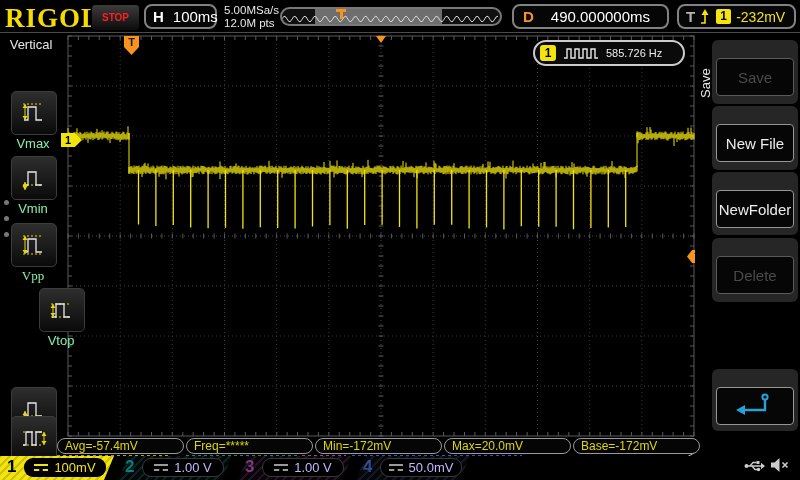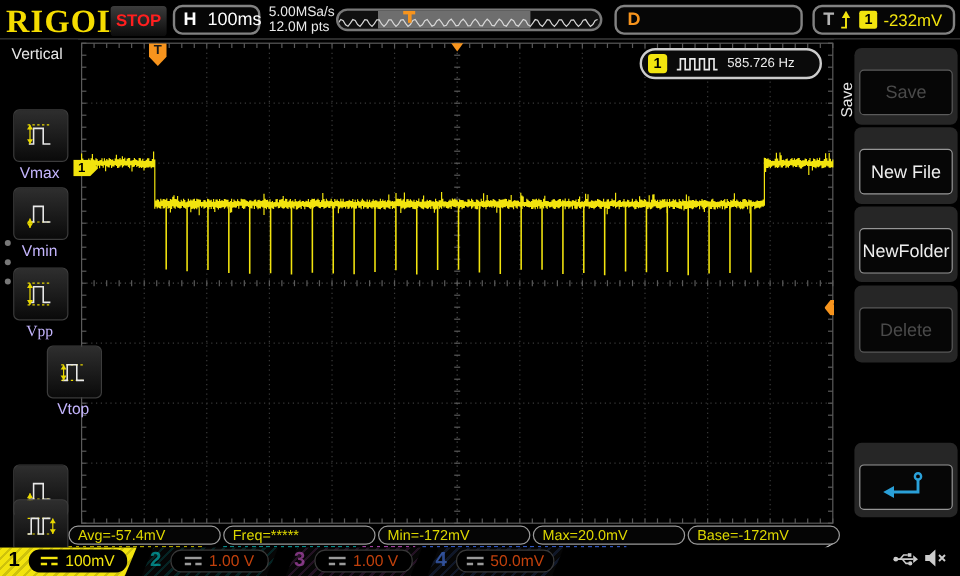--- a/index.html
+++ b/index.html
@@ -5,21 +5,21 @@
   html,body{margin:0;padding:0;background:#000;}
   body{width:800px;height:480px;position:relative;overflow:hidden;
        font-family:"Liberation Sans","DejaVu Sans",sans-serif;color:#ddd;-webkit-font-smoothing:none;}
   
   #top-bar{position:absolute;left:0;top:0;width:800px;height:33px;background:#000;}
   #top-sep{position:absolute;left:0;top:32px;width:800px;height:1px;background:#4a4a4a;}
   #logo{position:absolute;left:5px;top:3px;font-family:"Liberation Serif","DejaVu Serif",serif;
         font-weight:bold;font-size:27px;color:#f5dc00;letter-spacing:1px;}
   #stop-btn{position:absolute;left:91px;top:4px;width:47px;height:25px;border-radius:4px;
         background:linear-gradient(#3c3c3c,#0c0c0c);border:1px solid #000;
-        color:#ff1f1f;font-weight:bold;font-size:14px;text-align:center;line-height:25px;}
+        color:#ff1f1f;font-weight:bold;font-size:10px;text-align:center;line-height:25px;}
   .tb-box{position:absolute;top:4px;height:25px;border:2px solid #828282;border-radius:8px;
         background:#060606;display:flex;align-items:center;box-sizing:border-box;}
   #h-box{left:144px;width:73px;}
   #h-box .hlab{font-weight:bold;font-size:15px;color:#fff;margin-left:7px;}
   #h-box .hval{font-size:15px;color:#fff;margin-left:9px;}
   #acq{position:absolute;left:224px;top:4px;font-size:11.5px;line-height:13px;color:#e8e8e8;}
   #preview{left:280px;top:7px;position:absolute;width:222px;height:19px;border:2px solid #787878;
         border-radius:10px;background:#101010;box-sizing:border-box;overflow:hidden;}
   #preview-window{position:absolute;left:33px;top:0;width:127px;height:15px;background:#6e6e6e;}
   #preview-tmark{position:absolute;left:54px;top:0;width:10px;height:3px;background:#f7941d;}
@@ -31,21 +31,21 @@
   #t-box .tlab{font-weight:bold;font-size:15px;color:#b4b4b4;margin-left:7px;}
   #t-box .tsrc{width:15px;height:15px;background:#f2e40e;border-radius:2px;color:#000;
         font-weight:bold;font-size:12px;text-align:center;line-height:15px;margin-left:5px;}
   #t-box .tlev{font-size:14px;color:#f2e40e;margin-left:5px;}
   
   #left-menu{position:absolute;left:0;top:33px;width:65px;height:423px;background:#000;}
   #left-title{position:absolute;left:0;top:4px;width:62px;text-align:center;font-size:13px;color:#e8e8e8;}
   .vbtn{position:absolute;left:11px;width:44px;height:58px;cursor:pointer;}
   .vbtn-box{width:44px;height:42px;border-radius:5px;border:1px solid #3c3c3c;
         background:linear-gradient(#2e2e2e,#0a0a0a);display:flex;align-items:center;justify-content:center;}
-  .vbtn-label{width:44px;text-align:center;font-size:13px;color:#c4b5fd;margin-top:1px;}
+  .vbtn-label{width:44px;text-align:center;font-size:13px;color:#86efac;margin-top:1px;}
   .side-dot{position:absolute;left:4px;width:5px;height:5px;border-radius:50%;background:#787878;}
   
   #right-menu{position:absolute;left:695px;top:33px;width:105px;height:423px;background:#000;}
   #save-tab{position:absolute;left:3px;top:26px;width:14px;height:48px;
         writing-mode:vertical-rl;transform:rotate(180deg);font-size:13px;color:#e8e8e8;text-align:center;}
   .mgroup{position:absolute;left:17px;width:86px;background:#262626;border-radius:6px;}
   .mbtn{position:absolute;left:4px;top:18px;width:78px;height:38px;background:#060606;
         border:1px solid #969696;border-radius:4px;color:#ededed;font-size:15px;
         display:flex;align-items:center;justify-content:center;box-sizing:border-box;}
   .mbtn.disabled{color:#4a4a4a;border-color:#5a5a5a;}
@@ -71,21 +71,21 @@
         border:1px solid #9a9a9a;border-radius:8px;font-size:12px;color:#ded800;
         line-height:14px;padding-left:7px;box-sizing:border-box;white-space:nowrap;overflow:hidden;}
   .meas-underline{position:absolute;top:455px;height:2px;}
   
   #channel-bar{position:absolute;left:0;top:456px;width:800px;height:24px;background:#000;}
   .chblock{position:absolute;top:0;height:24px;}
   .chnum{position:absolute;left:7px;top:1px;font-size:17px;font-weight:bold;}
   .chscale{position:absolute;left:24px;top:2px;width:82px;height:19px;background:#000;
         border-radius:9px;display:flex;align-items:center;justify-content:center;gap:6px;
         font-size:13px;box-sizing:border-box;}
-  .chscale.off{border:1px solid #383838;color:#c2410c;}
+  .chscale.off{border:1px solid #383838;color:#c4b5fd;}
   .chscale.on{color:#f2e40e;}
   .dc{display:inline-block;width:14px;height:9px;position:relative;}
   .dc::before{content:"";position:absolute;top:1px;left:0;right:0;border-top:2px solid #9a9a9a;}
   .dc::after{content:"";position:absolute;top:6px;left:0;right:0;border-top:2px dashed #9a9a9a;}
   .dc.dcy::before{border-color:#f2e40e;}
   .dc.dcy::after{border-color:#f2e40e;}
   svg{display:block;}
 </style>
 </head>
 <body>
@@ -438,20 +438,21 @@
     <div id="preview-window"></div>
     <svg id="preview-squiggle" width="218" height="18" style="position:absolute;left:0;top:0;">
         <path d="M0 10L0 10.0L2 7.2L4 8.2L6 11.6L8 12.9L10 10.2L12 7.3L14 8.0L16 11.4L18 13.0L20 10.5L22 7.4L24 7.8L26 11.2L28 13.0L30 10.7L32 7.5L34 7.6L36 11.0L38 13.0L40 11.0L42 7.6L44 7.5L46 10.7L48 13.0L50 11.2L52 7.8L54 7.4L56 10.5L58 13.0L60 11.4L62 8.0L64 7.2L66 10.2L68 12.9L70 11.6L72 8.2L74 7.2L76 10.0L78 12.8L80 11.9L82 8.4L84 7.1L86 9.7L88 12.7L90 12.0L92 8.6L94 7.0L96 9.5L98 12.6L100 12.2L102 8.8L104 7.0L106 9.2L108 12.5L110 12.4L112 9.0L114 7.0L116 9.0L118 12.4L120 12.5L122 9.3L124 7.0L126 8.8L128 12.2L130 12.6L132 9.5L134 7.0L136 8.6L138 12.0L140 12.8L142 9.8L144 7.1L146 8.3L148 11.8L150 12.8L152 10.0L154 7.2L156 8.1L158 11.6L160 12.9L162 10.3L164 7.3L166 7.9L168 11.4L170 13.0L172 10.5L174 7.4L176 7.8L178 11.2L180 13.0L182 10.8L184 7.5L186 7.6L188 10.9L190 13.0L192 11.0L194 7.7L196 7.5L198 10.7L200 13.0L202 11.2L204 7.8L206 7.3L208 10.5L210 13.0L212 11.5L214 8.0L216 7.2" stroke="#d8d8d8" stroke-width="1" fill="none"></path>
       </svg>
     <div id="preview-tmark">
         <i></i>
       </div>
   </div>
   <div id="d-box" class="tb-box">
     <span class="dlab">D</span>
+    <span class="dval">490.000000ms</span>
   </div>
   <div id="t-box" class="tb-box">
     <span class="tlab">T</span>
     <svg width="11" height="17" viewBox="0 0 11 17" style="margin-left:5px;">
       <path d="M1,15 H5 V7" stroke="#f2e40e" stroke-width="1.6" fill="none"></path>
       <polygon points="1.5,7 8.5,7 5,1" fill="#f2e40e"></polygon>
     </svg>
     <span class="tsrc">1</span>
     <span class="tlev">-232mV</span>
   </div>

